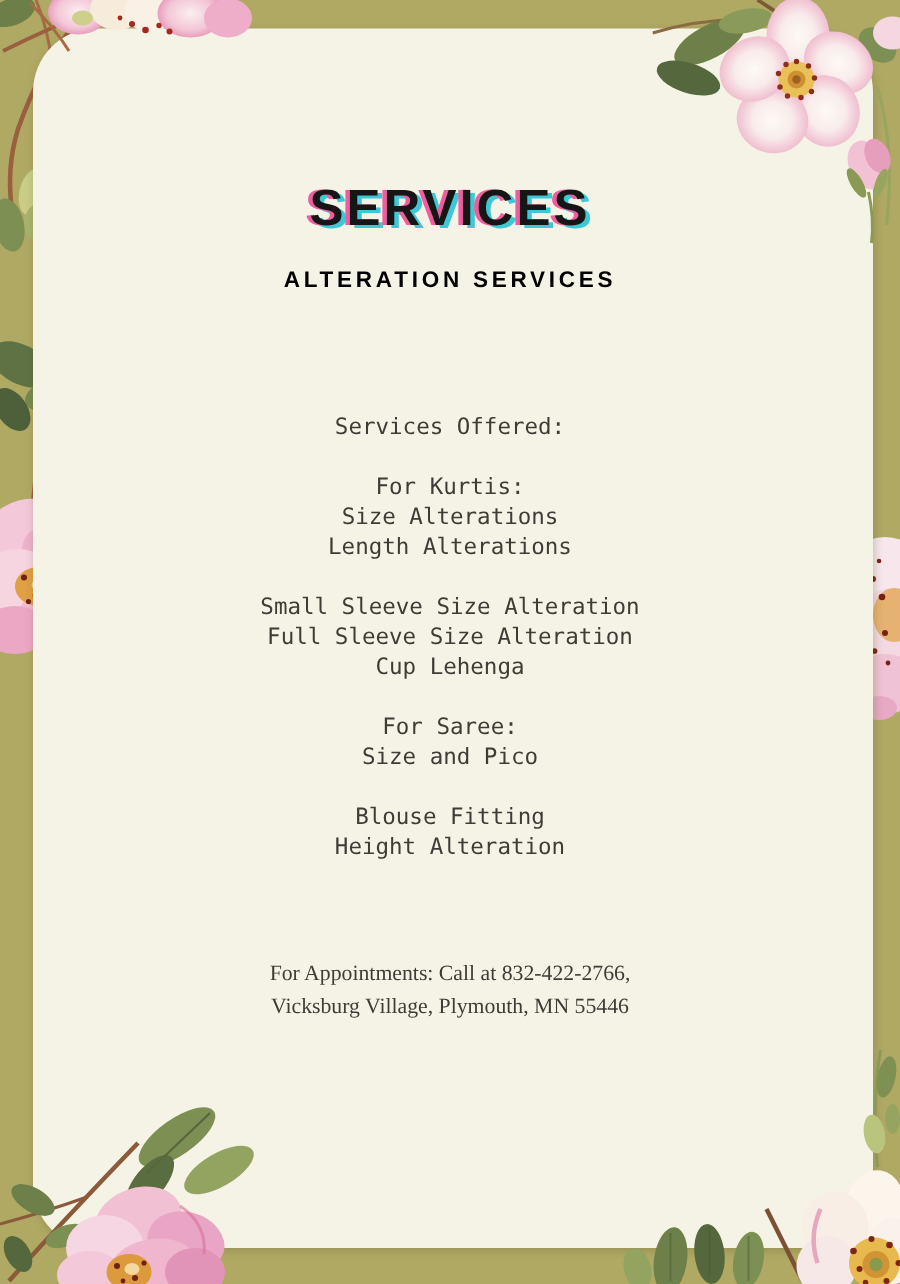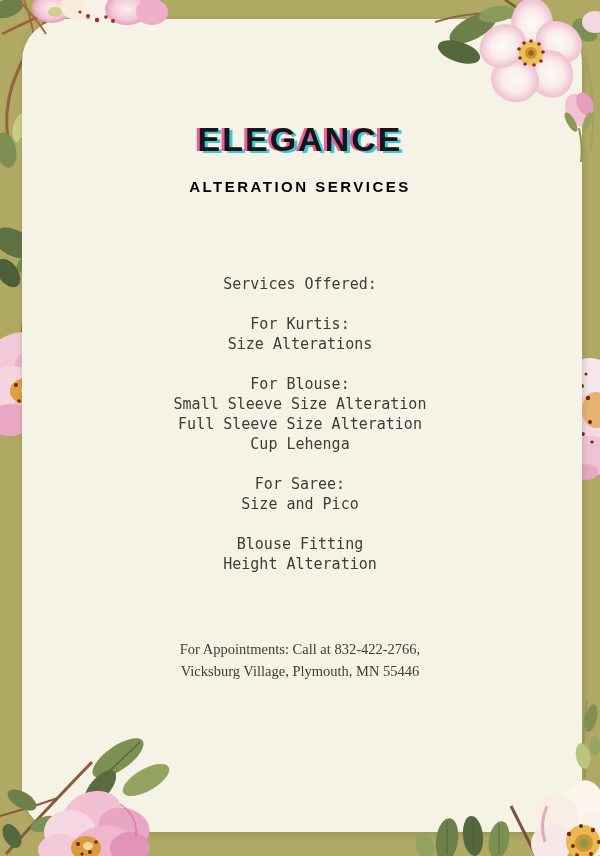--- a/index.html
+++ b/index.html
@@ -207,35 +207,35 @@
       <circle cx="178" cy="136" r="2.2"></circle>
         <circle cx="184" cy="148" r="2"></circle>
         <circle cx="176" cy="160" r="2"></circle>
       <circle cx="162" cy="161" r="1.8"></circle>
     </g>
     <circle cx="169" cy="149" r="9" fill="#d29334"></circle>
     <circle cx="169" cy="149" r="4.5" fill="#8a9a4c"></circle>
   </svg>
 
   <div class="content">
-    <div class="title">ELEGANCE</div>
+    <div class="title">SERVICES</div>
     <div class="subtitle">ALTERATION SERVICES</div>
 
     <div class="services">
       <div class="svc-lead">Services Offered:</div>
       <div>
   <div class="svc-section">
     <div>For Kurtis:</div>
     <div>
               <div>Size Alterations</div>
-            </div>
-  </div>
-
-  <div class="svc-section">
-    <div>For Blouse:</div>
+              <div>Length Alterations</div>
+            </div>
+  </div>
+
+  <div class="svc-section">
     <div>
               <div>Small Sleeve Size Alteration</div>
               <div>Full Sleeve Size Alteration</div>
               <div>Cup Lehenga</div>
             </div>
   </div>
 
   <div class="svc-section">
     <div>For Saree:</div>
     <div>

